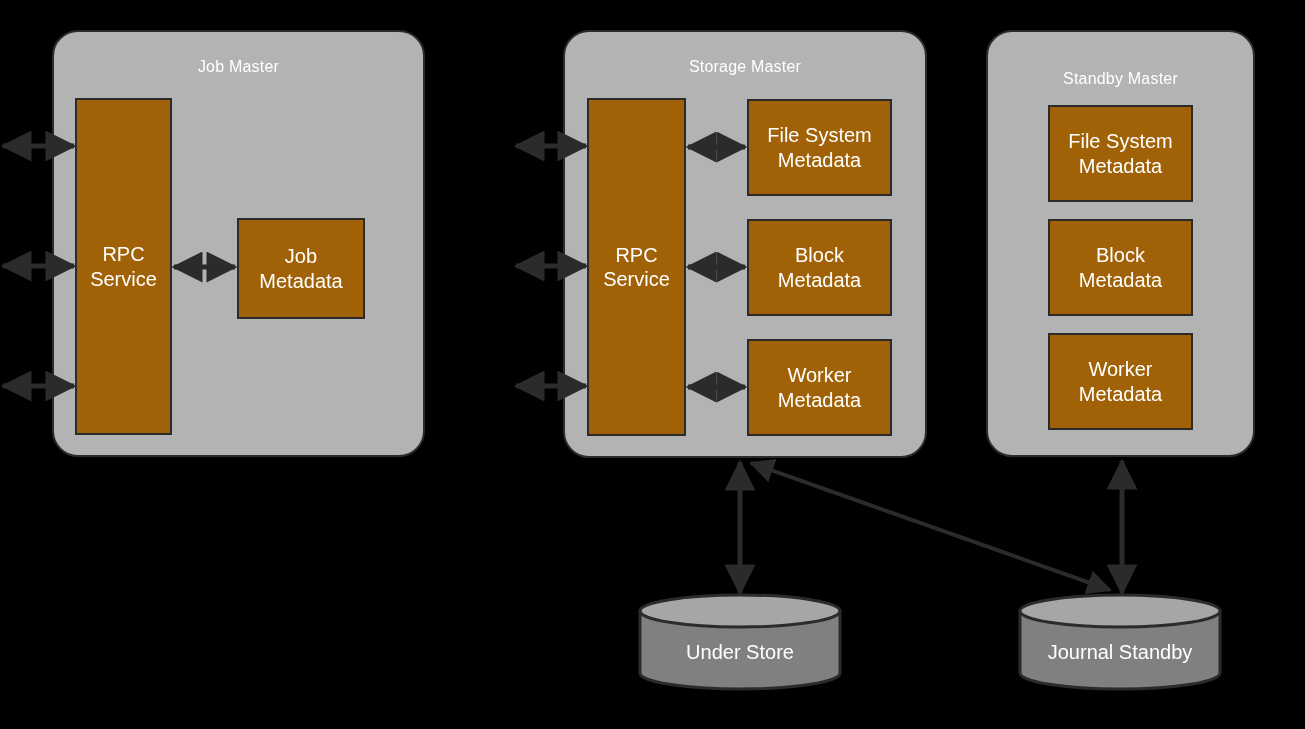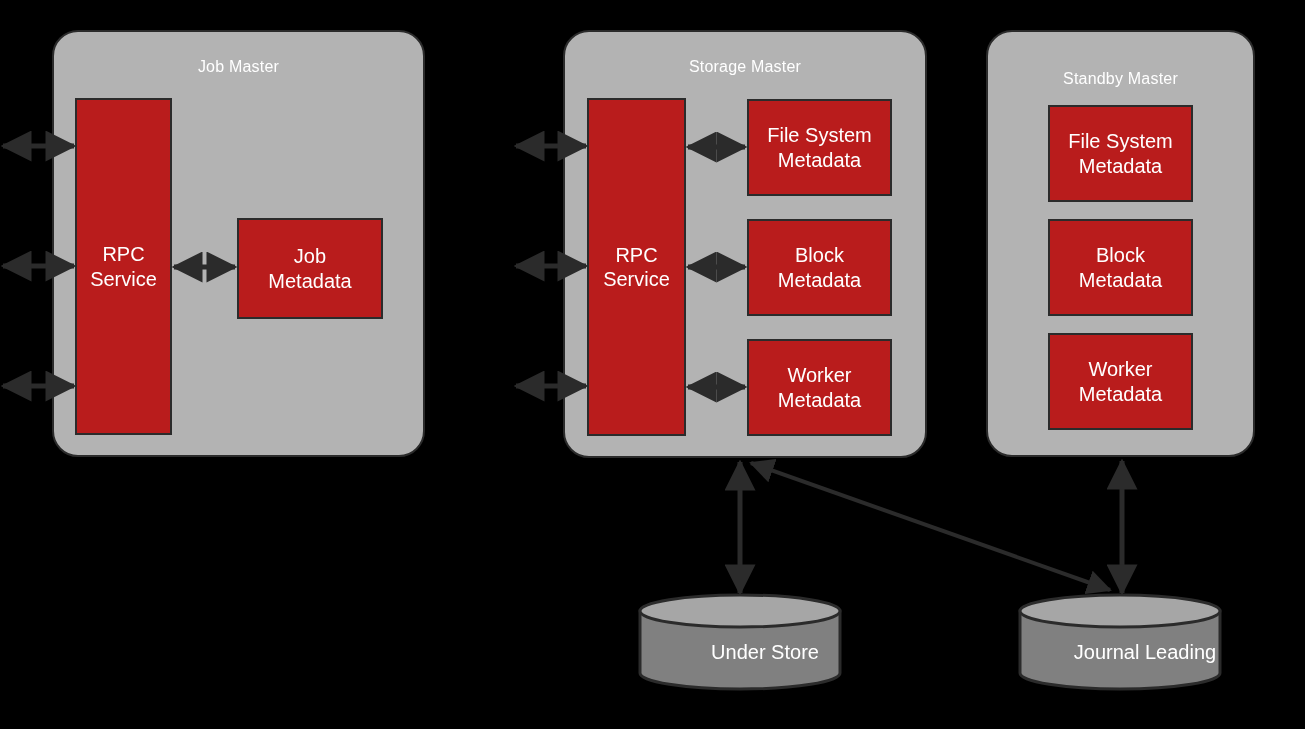--- a/index.html
+++ b/index.html
@@ -37,42 +37,41 @@
     left: 0;
     right: 0;
     text-align: center;
     color: #FFFFFF;
     font-size: 16px;
     letter-spacing: 0.2px;
     white-space: nowrap;
   }
   .bluebox {
     position: absolute;
-    background: #b91c1c;
+    background: #a16207;
     border: 2px solid #2B2B2B;
     box-sizing: border-box;
     display: flex;
     align-items: center;
     justify-content: center;
     color: #FFFFFF;
     font-size: 20px;
     line-height: 1.22;
     text-align: center;
     white-space: pre-line;
   }
   .cyl-label {
     position: absolute;
     left: 0;
     right: 0;
     text-align: center;
     color: #FFFFFF;
     font-size: 20px;
     white-space: nowrap;
     pointer-events: none;
-    margin-left: 25px;
   }
 </style>
 </head>
 <body>
 
 <div id="diagram-root">
 
   <div class="panel" style="left:52px; top:30px; width:373px; height:427px;">
     <div class="panel-title" style="top:26px;">Job Master</div>
   </div>
@@ -81,21 +80,21 @@
     <div class="panel-title" style="top:26px;">Storage Master</div>
   </div>
 
   <div class="panel" style="left:986px; top:30px; width:269px; height:427px;">
     <div class="panel-title" style="top:26px;margin-top:12px;">Standby Master</div>
   </div>
 
   <div class="bluebox" style="left:75px; top:98px; width:97px; height:337px;">RPC
 Service</div>
 
-  <div class="bluebox" style="left:237px; top:218px; width:146px; height:101px;">Job
+  <div class="bluebox" style="left:237px; top:218px; width:128px; height:101px;">Job
 Metadata</div>
 
   <div class="bluebox" style="left:587px; top:98px; width:99px; height:338px;">RPC
 Service</div>
 
   <div class="bluebox" style="left:747px; top:99px; width:145px; height:97px;">File System
 Metadata</div>
 
   <div class="bluebox" style="left:747px; top:219px; width:145px; height:97px;">Block
 Metadata</div>
@@ -151,15 +150,15 @@
       <ellipse cx="740" cy="611" rx="100" ry="16" fill="#A6A6A6" stroke="#2B2B2B" stroke-width="3"></ellipse>
     </g>
     <g>
       <path d="M 1020 611 L 1020 673 A 100 16 0 0 0 1220 673 L 1220 611 Z" fill="#808080" stroke="#2B2B2B" stroke-width="3"></path>
       <ellipse cx="1120" cy="611" rx="100" ry="16" fill="#A6A6A6" stroke="#2B2B2B" stroke-width="3"></ellipse>
     </g>
   </svg>
 
   <div class="cyl-label" style="left:640px; width:200px; top:641px;">Under Store</div>
 
-  <div class="cyl-label" style="left:1020px; width:200px; top:641px;">Journal Leading</div>
+  <div class="cyl-label" style="left:1020px; width:200px; top:641px;">Journal Standby</div>
 
 </div>
 
 </body></html>

